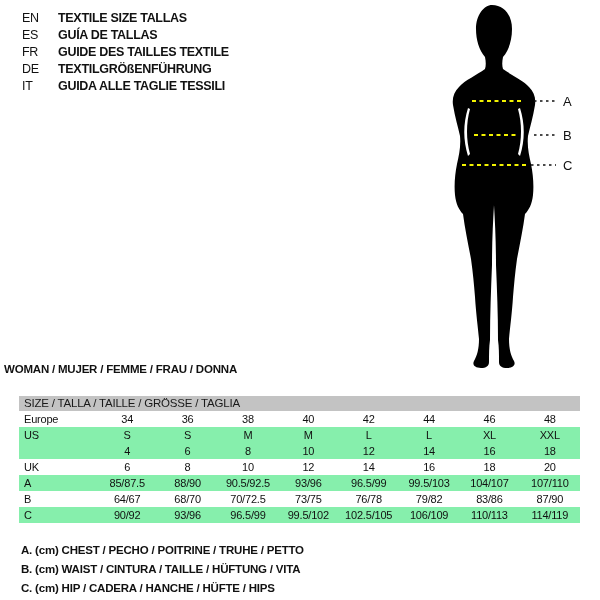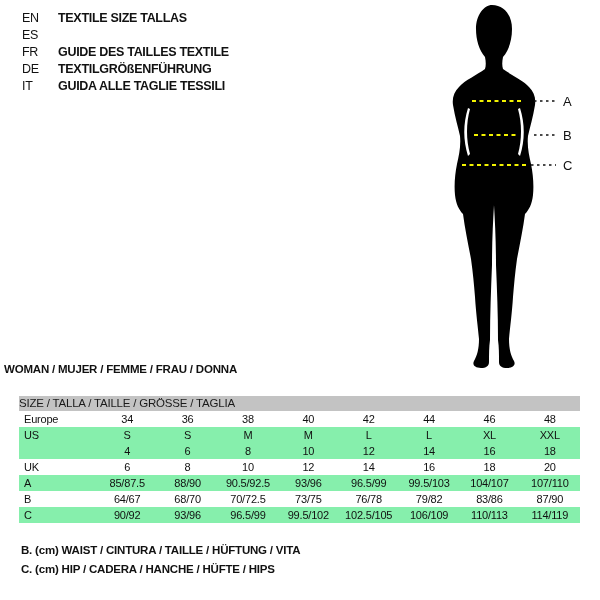--- a/index.html
+++ b/index.html
@@ -16,21 +16,21 @@
 
   
   .figure-wrap{position:absolute;left:410px;top:2px;width:170px;height:368px;}
 
   
   .section-title{position:absolute;left:4px;top:363px;font-size:11.5px;font-weight:bold;letter-spacing:-0.2px;}
 
   
   .size-table{position:absolute;left:19px;top:396px;width:561px;font-size:11px;letter-spacing:-0.2px;}
   .table-header{
-    background:#c3c3c3;height:15px;line-height:15px;
+    background:#c3c3c3;height:15px;line-height:15px;padding-left:5px;
     font-size:11.5px;color:#1a1a1a;
   }
   .t-row{display:grid;grid-template-columns:78px repeat(8,1fr);height:16px;line-height:16px;}
   .t-row.shaded{background:#86efac;}
   .t-label{text-align:left;padding-left:5px;white-space:nowrap;}
   .t-cell{text-align:center;white-space:nowrap;}
 
   
   .legend{position:absolute;left:21px;top:541px;}
   .legend-line{font-size:11.5px;font-weight:bold;letter-spacing:-0.2px;height:19px;line-height:19px;white-space:nowrap;}
@@ -38,20 +38,21 @@
 </head>
 <body>
 
 <div class="lang-block">
     <div class="lang-row">
       <span class="lang-code">EN</span>
       <span class="lang-label">TEXTILE SIZE TALLAS</span>
     </div>
     <div class="lang-row">
       <span class="lang-code">ES</span>
+      <span class="lang-label">GUÍA DE TALLAS</span>
     </div>
     <div class="lang-row">
       <span class="lang-code">FR</span>
       <span class="lang-label">GUIDE DES TAILLES TEXTILE</span>
     </div>
     <div class="lang-row">
       <span class="lang-code">DE</span>
       <span class="lang-label">TEXTILGRÖßENFÜHRUNG</span>
     </div>
     <div class="lang-row">
@@ -198,15 +199,16 @@
         <div class="t-cell">99.5/102</div>
         <div class="t-cell">102.5/105</div>
         <div class="t-cell">106/109</div>
         <div class="t-cell">110/113</div>
         <div class="t-cell">114/119</div>
       </div>
     </div>
 </div>
 
 <div class="legend">
+    <div class="legend-line">A. (cm) CHEST / PECHO / POITRINE / TRUHE / PETTO</div>
     <div class="legend-line">B. (cm) WAIST / CINTURA / TAILLE / HÜFTUNG / VITA</div>
     <div class="legend-line">C. (cm) HIP / CADERA / HANCHE / HÜFTE / HIPS</div>
   </div>
 
 </body></html>

